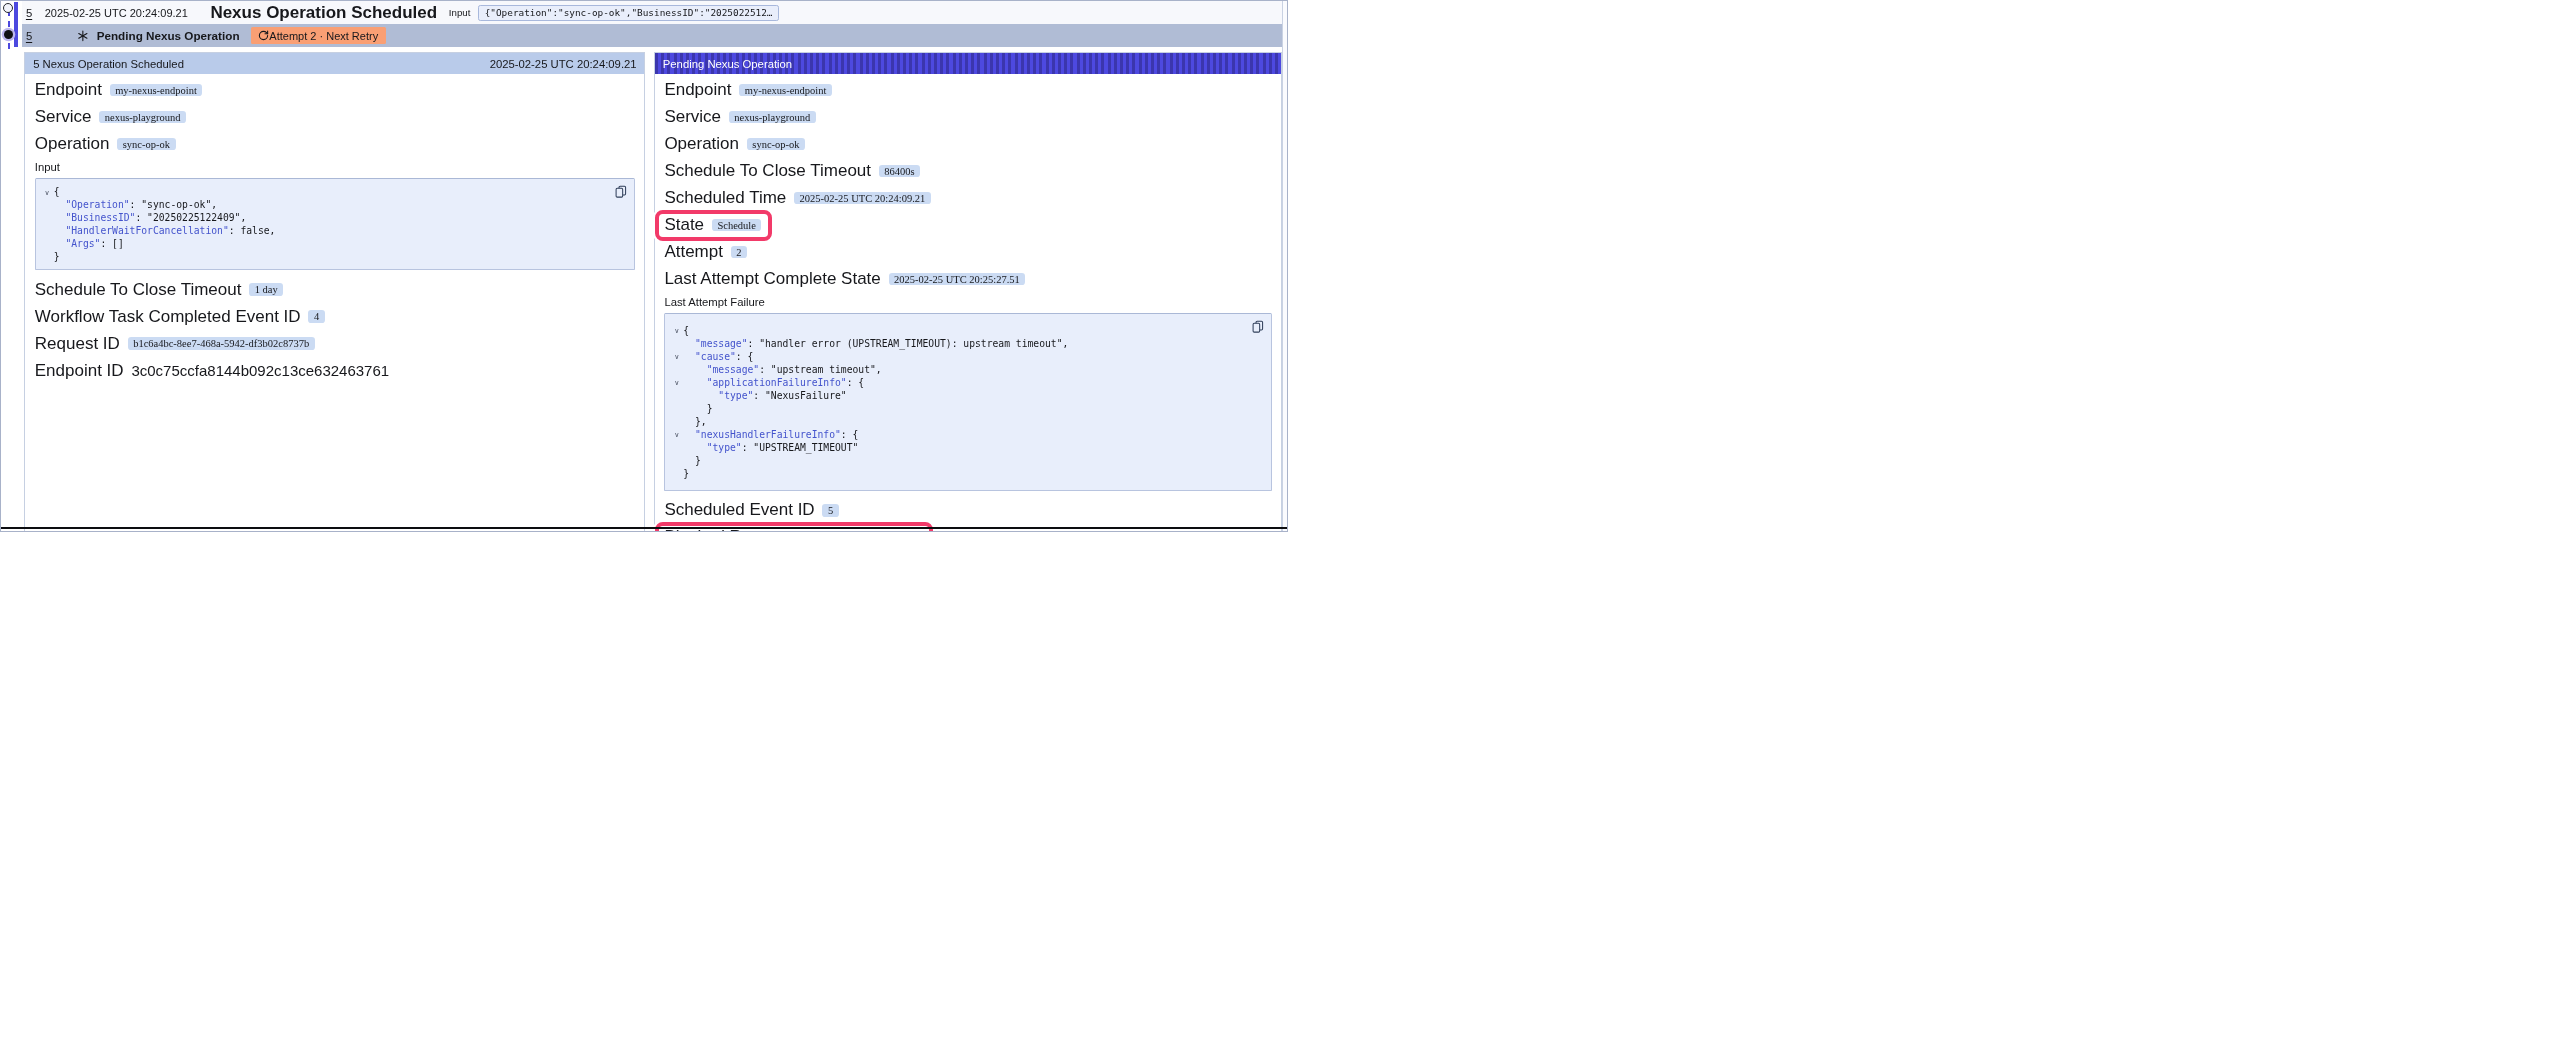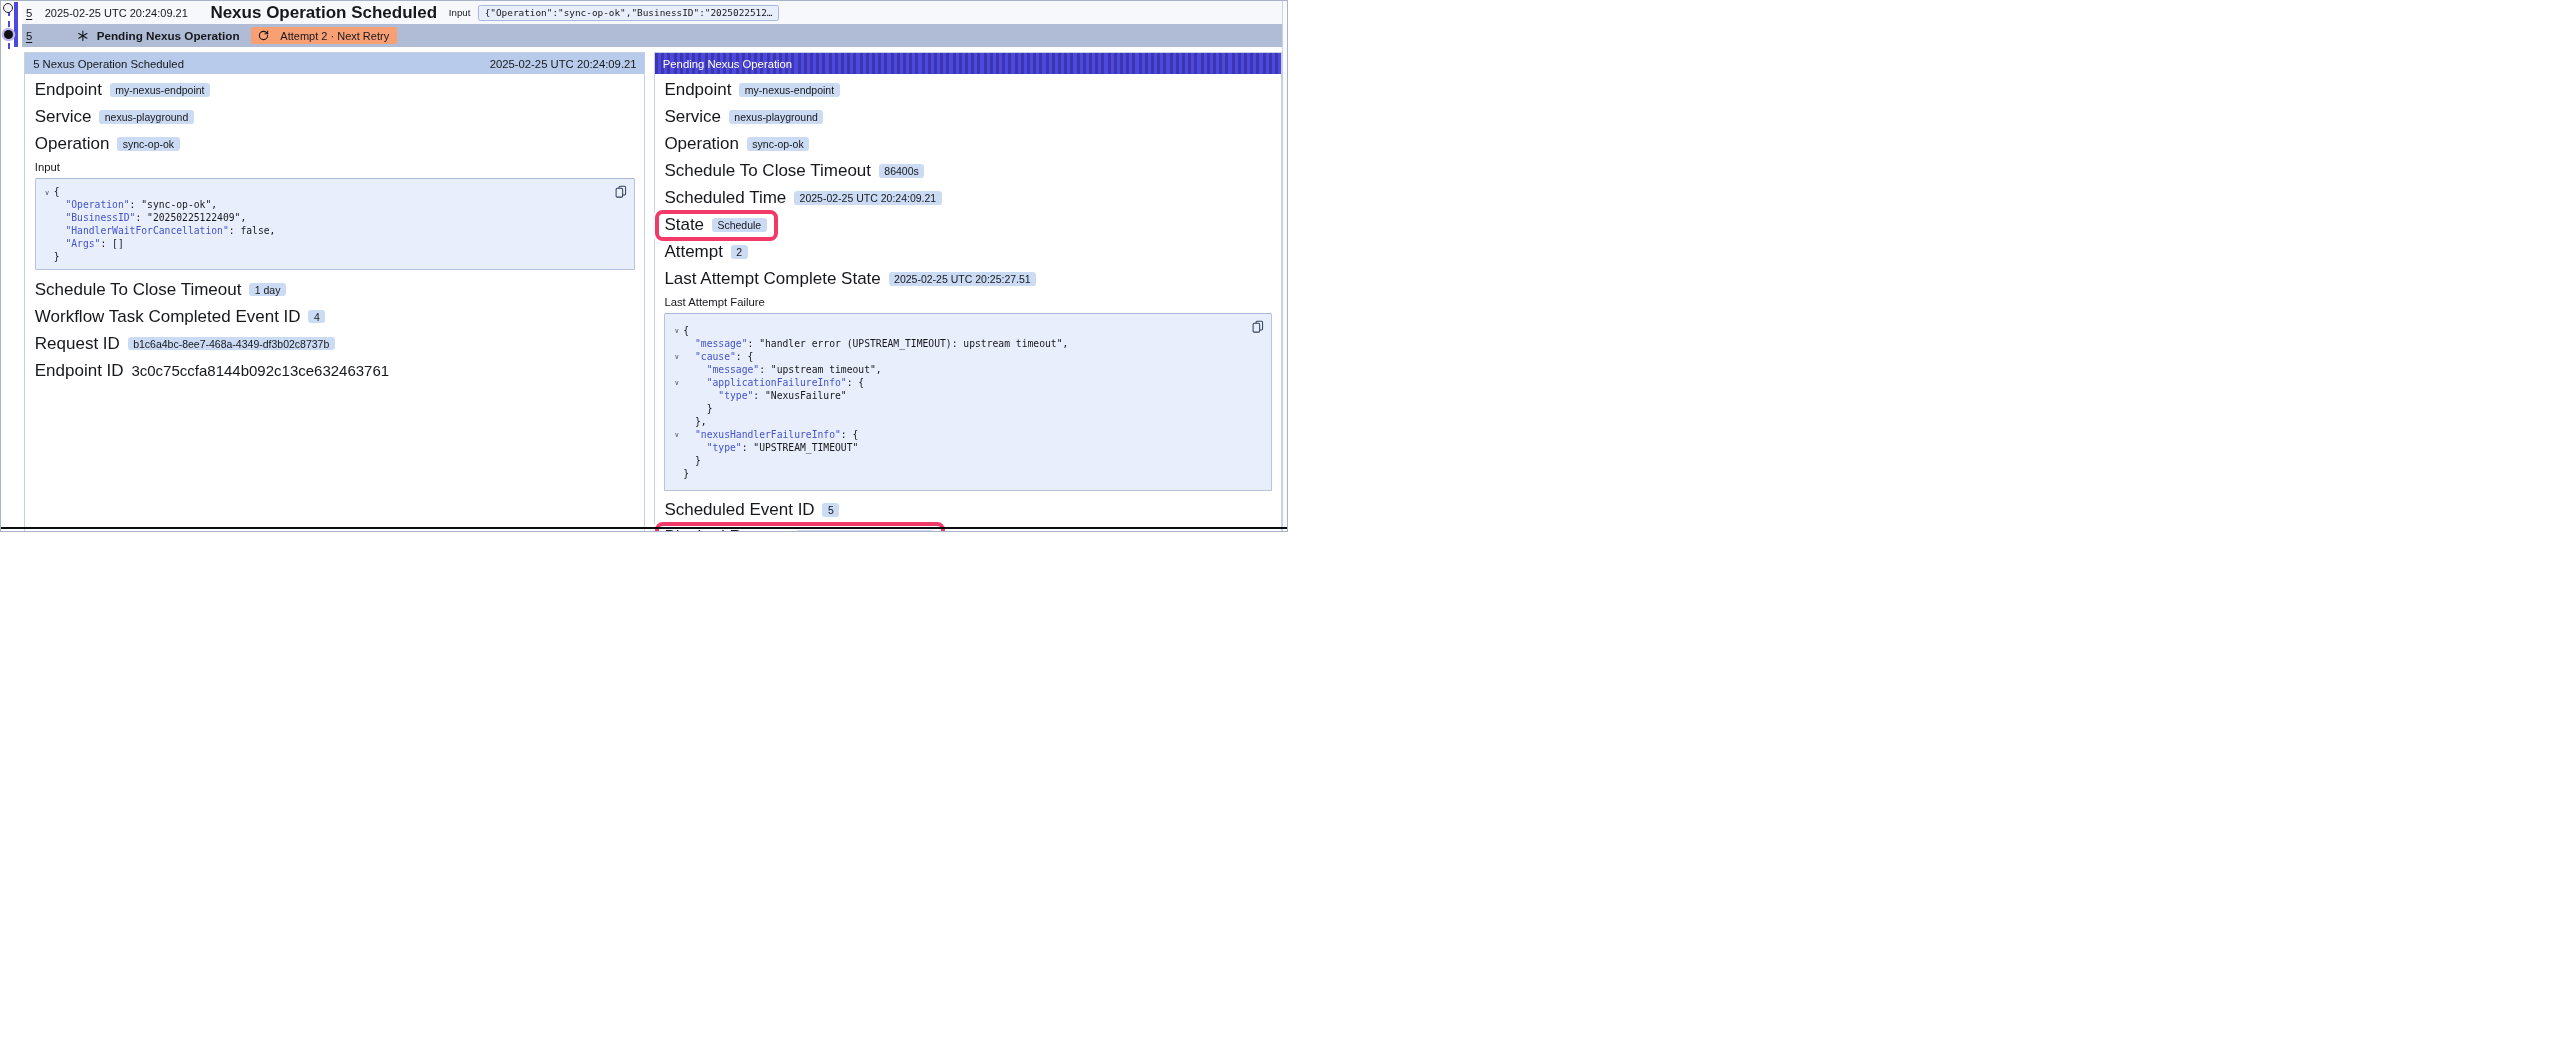--- a/index.html
+++ b/index.html
@@ -23,38 +23,38 @@
   .evt-title{font-size:17px;font-weight:bold;margin-left:22.6px;}
   .evt-input-label{font-size:9.7px;margin-left:11.7px;}
   .evt-input-chip{
     margin-left:7.8px;font-family:"DejaVu Sans Mono",monospace;font-size:9.4px;
     background:#e9eefb;border:0.8px solid #a8b8dc;border-radius:2.3px;padding:1.6px 5.5px;
     max-width:321px;white-space:nowrap;overflow:hidden;cursor:pointer;
   }
   .asterisk{margin-left:45px;display:inline-flex;}
   .pending-title{font-size:11.7px;font-weight:bold;margin-left:7.8px;}
   .retry-badge{
-    display:inline-flex;align-items:center;gap:11px;margin-left:11px;
+    display:inline-flex;align-items:center;gap:0;margin-left:11px;
     background:var(--orange,#f99f74);padding:2.3px 7.8px;border-radius:1.6px;font-size:11px;cursor:pointer;
   }
   
   .cards{position:absolute;left:23.4px;top:51px;display:flex;gap:8.6px;height:480px;}
   .card{border:0.8px solid #c6d0e2;background:#fff;height:100%;}
   .card-left{width:621px;}
   .card-right{width:628px;}
   .card-head{height:21px;display:flex;align-items:center;font-size:11.3px;padding:0 7.8px;}
   .left-head{background:var(--left-head,#b9cbea);justify-content:space-between;}
   .right-head{
     background:repeating-linear-gradient(90deg,var(--stripe-dark,#3b36ad) 0 3.1px,var(--stripe-light,#4d49e0) 3.1px 6.2px);
     color:#fff;
   }
   .card-body{padding:6.2px 9.4px 0 9.4px;}
   .field{display:flex;align-items:center;width:fit-content;margin:0 0 7px 0;min-height:16.4px;position:relative;}
   .flabel{font-size:17px;margin-right:7.8px;white-space:nowrap;}
-  .chip{background:var(--chip,#cbdbf3);border-radius:3.1px;padding:0.8px 5.5px;font-size:10.5px;white-space:nowrap;}
+  .chip{background:var(--chip,#cbdbf3);border-radius:3.1px;padding:0.8px 5.5px;font-size:10.5px;white-space:nowrap;font-family:Liberation Serif, serif;}
   .link-value{font-size:15px;text-underline-offset:1.6px;cursor:pointer;}
   .section-label{font-size:11.3px;margin:1.6px 0 4.7px 0;}
   
   .code-block{
     position:relative;background:var(--code-bg,#e8eefb);
     border:0.8px solid var(--code-border,#b8c4df);border-top-color:#aab8d6;border-radius:1.6px;
     padding:6.2px 23.4px 6.2px 4.7px;margin:0 0 9.4px 0;
   }
   .code-block.tall{padding-top:10px;padding-bottom:10px;}
   .code-line{display:flex;line-height:13px;}
@@ -169,21 +169,21 @@
         <div class="field">
           <span class="flabel">Schedule To Close Timeout</span>
           <span class="chip">1 day</span>
         </div>
         <div class="field">
           <span class="flabel">Workflow Task Completed Event ID</span>
           <span class="chip">4</span>
         </div>
         <div class="field">
           <span class="flabel">Request ID</span>
-          <span class="chip">b1c6a4bc-8ee7-468a-4349-df3b02c8737b</span>
+          <span class="chip">b1c6a4bc-8ee7-468a-5942-df3b02c8737b</span>
         </div>
         <div class="field">
           <span class="flabel">Endpoint ID</span>
           <span class="link-value">3c0c75ccfa8144b092c13ce632463761</span>
         </div>
       </div>
     </section>
 
     <section class="card card-right">
       <header class="card-head right-head">

